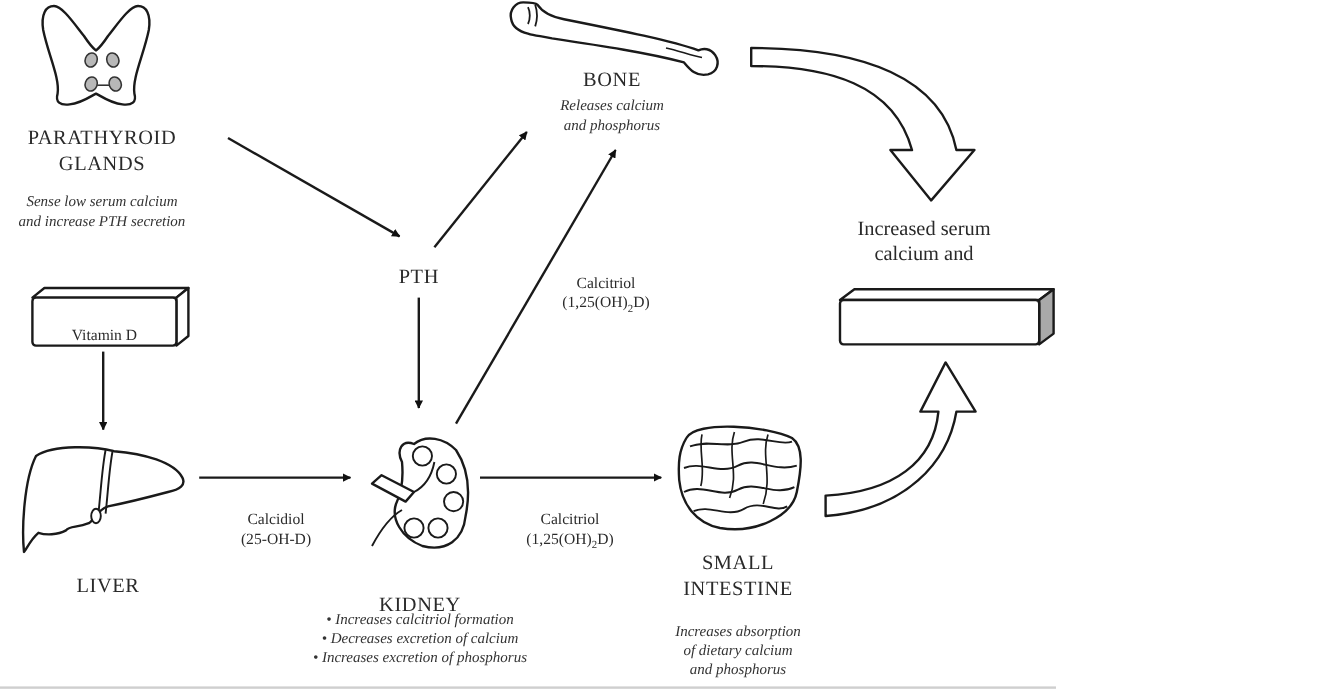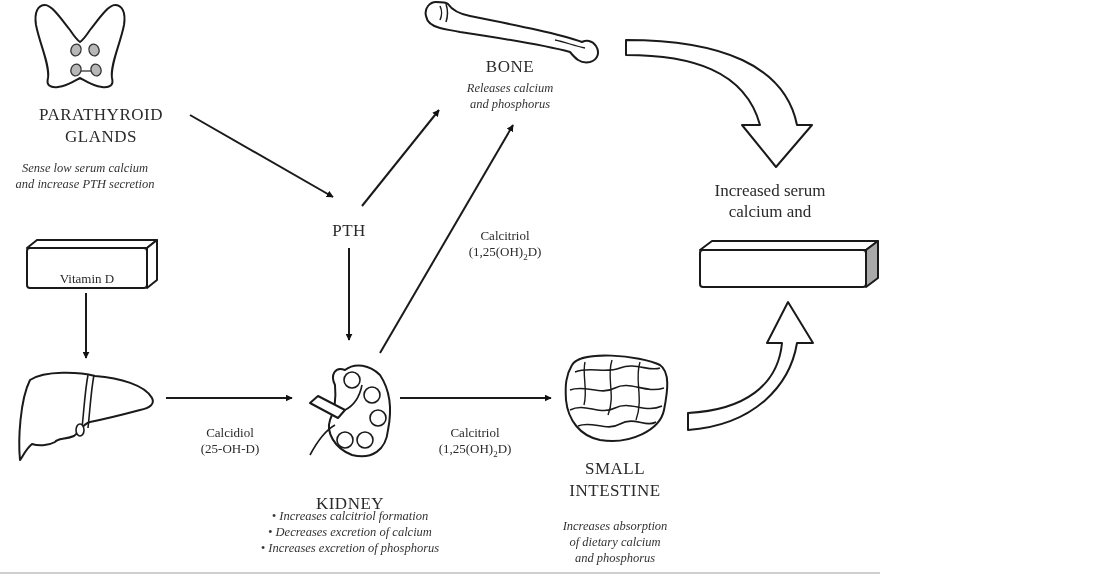--- a/index.html
+++ b/index.html
@@ -92,21 +92,21 @@
 
   <line class="line" x1="190" y1="115" x2="333" y2="197" marker-end="url(#ah)"></line>
   <line class="line" x1="362" y1="206" x2="439" y2="110" marker-end="url(#ah)"></line>
   <line class="line" x1="349" y1="248" x2="349" y2="340" marker-end="url(#ah)"></line>
   <line class="line" x1="380" y1="353" x2="513" y2="125" marker-end="url(#ah)"></line>
   <line class="line" x1="86" y1="293" x2="86" y2="358" marker-end="url(#ah)"></line>
   <line class="line" x1="166" y1="398" x2="292" y2="398" marker-end="url(#ah)"></line>
   <line class="line" x1="400" y1="398" x2="551" y2="398" marker-end="url(#ah)"></line>
 </svg>
 
-<div class="lbl big" style="left:16px; top:104px; width:170px;">
+<div class="lbl big" style="left:0px; top:104px; width:170px;">
   <div>PARATHYROID</div>
   <div>GLANDS</div>
 </div>
 <div class="lbl ital" style="left:0px; top:160px; width:170px;">
   <div>Sense low serum calcium</div>
   <div>and increase PTH secretion</div>
 </div>
 
 <div class="lbl big" style="left:300px; top:220px; width:98px;">PTH</div>
 
@@ -131,20 +131,21 @@
 <div class="lbl small" style="left:180px; top:425px; width:100px;">
   <div>Calcidiol</div>
   <div>(25-OH-D)</div>
 </div>
 
 <div class="lbl small" style="left:420px; top:425px; width:110px;">
   <div>Calcitriol</div>
   <div><span>(1,25(OH)</span><sub style="font-size:9px;">2</sub><span>D)</span></div>
 </div>
 
+<div class="lbl big" style="left:20px; top:477px; width:140px;">LIVER</div>
 
 <div class="lbl big" style="left:280px; top:477px; width:140px;margin-top:16px;">KIDNEY</div>
 <div class="lbl ital" style="left:240px; top:508px; width:220px;">
   <div>• Increases calcitriol formation</div>
   <div>• Decreases excretion of calcium</div>
   <div>• Increases excretion of phosphorus</div>
 </div>
 
 <div class="lbl big" style="left:540px; top:458px; width:150px;">
   <div>SMALL</div>

